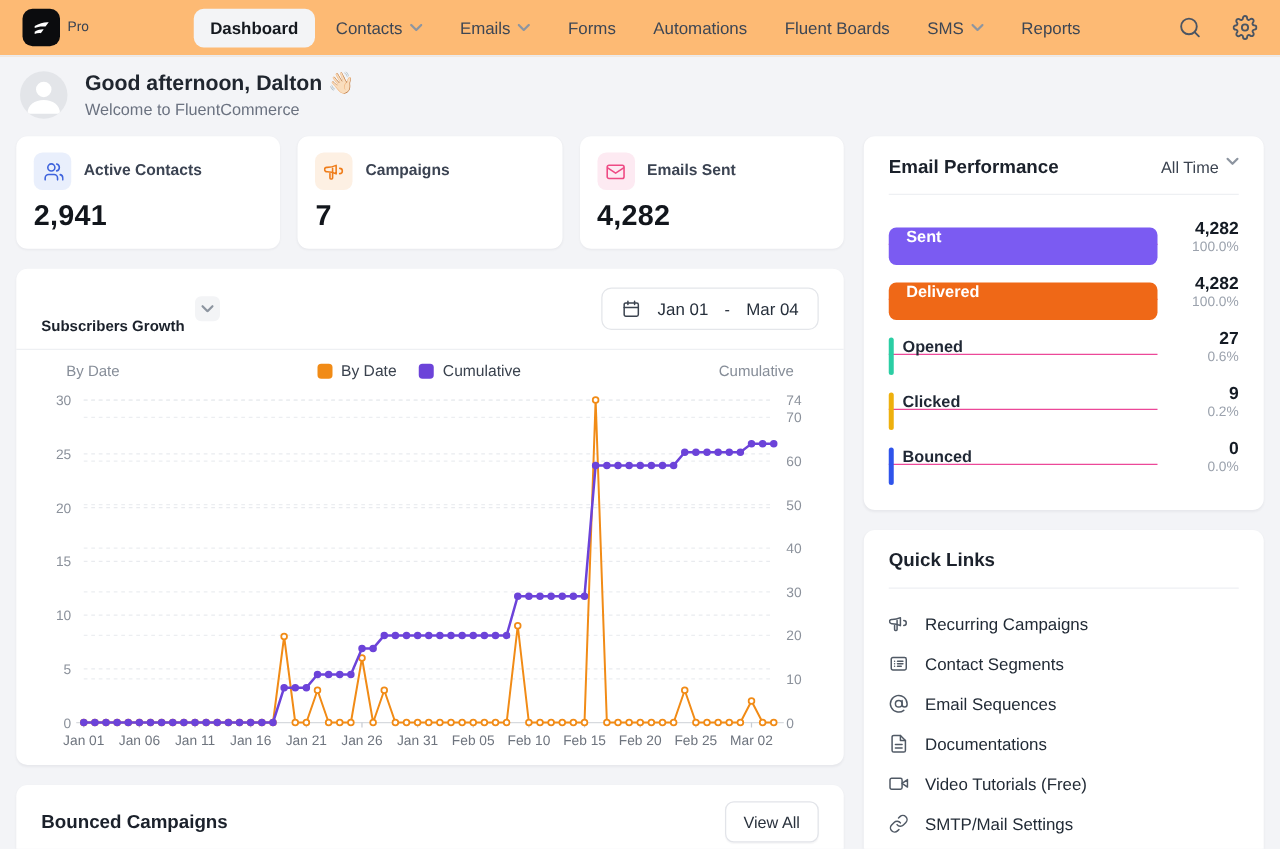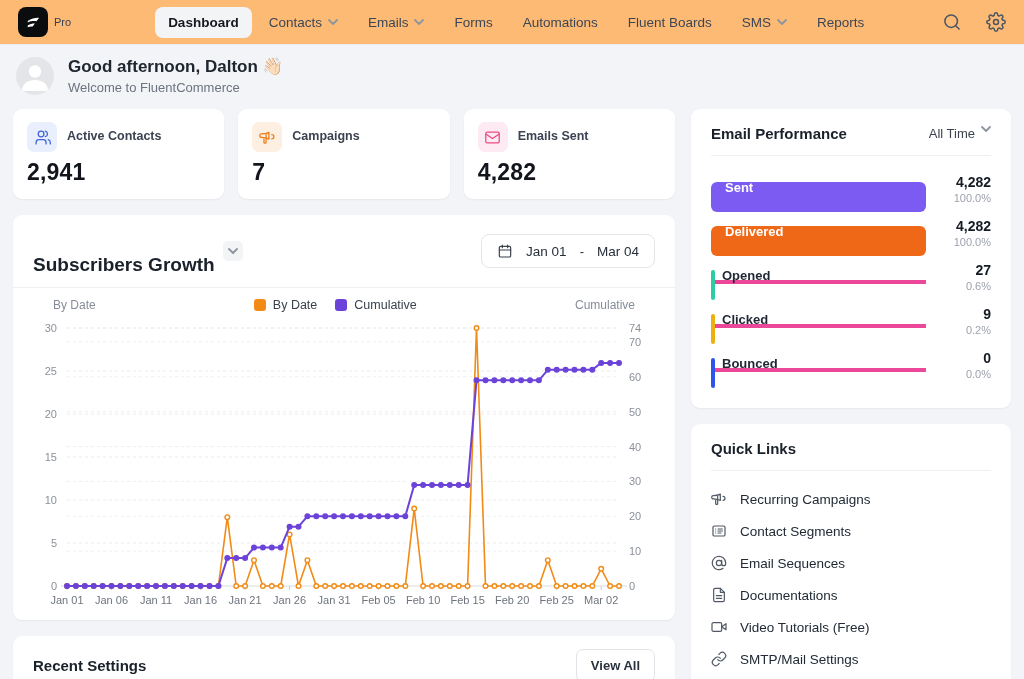--- a/index.html
+++ b/index.html
@@ -37,60 +37,60 @@
   .stat-card { flex:1; height:90px; padding:13px 14px; display:flex; flex-direction:column; }
   .stat-top { display:flex; align-items:center; gap:10px; }
   .stat-icon { width:30px; height:30px; border-radius:7px; display:flex; align-items:center; justify-content:center; flex:none; }
   .stat-icon svg { width:17px; height:17px; }
   .stat-label { font-size:12.5px; font-weight:600; color:#3b4352; line-height:1.25; }
   .stat-value { font-size:23px; font-weight:700; color:#12161c; margin-top:auto; letter-spacing:.2px; }
 
   
   .growth-card { margin-top:16px; }
   .growth-head { display:flex; align-items:center; padding:11px 20px; border-bottom:1px solid #eef0f3; }
-  .growth-title { font-size:19px; font-weight:700; color:#1b212b;margin-top:28px; }
+  .growth-title { font-size:12px; font-weight:700; color:#1b212b;margin-top:28px; }
   .mini-drop { width:20px; height:20px; background:#f3f4f6; border-radius:5px; margin-left:8px; display:flex; align-items:center; justify-content:center; cursor:pointer; }
   .date-range { margin-left:auto; display:flex; align-items:center; gap:13px; border:1px solid #e4e6ea; border-radius:8px; padding:8px 15px; background:#fff; cursor:pointer; }
   .date-range svg { width:16px; height:16px; color:#3b434f; }
   .date-text { font-size:13.5px; color:#262f3b; }
   .date-sep { font-size:13px; color:#262f3b; }
   .chart-wrap { padding:10px 14px 6px; }
   .chart-toprow { display:flex; align-items:center; padding:0 26px 2px 26px; }
   .axis-title { font-size:12px; color:#868d98; }
   .legend { display:flex; gap:18px; margin:0 auto; }
   .legend-item { display:flex; align-items:center; gap:7px; font-size:12.5px; color:#3a424e; font-weight:500; }
   .legend-swatch { width:12px; height:12px; border-radius:3px; }
 
   
   .perf-card { padding:16px 20px 14px; }
   .panel-head { display:flex; align-items:center; justify-content:space-between; padding-bottom:13px; border-bottom:1px solid #eef0f3; }
   .panel-title { font-size:15px; font-weight:700; color:#1b212b; }
   .filter { display:flex; gap:6px; font-size:13px; color:#3b4350; cursor:pointer; }
   .perf-rows { margin-top:18px; }
   .perf-row { display:flex; align-items:center; gap:13px; margin-bottom:14px; }
-  .perf-track { flex:1; height:14px; position:relative; border-bottom:4px solid #ec4899;text-decoration:underline; }
+  .perf-track { flex:1; height:14px; position:relative; border-bottom:1px solid #ec4899;text-decoration:underline; }
   .perf-fill { position:absolute; left:0; top:0; height:30px; border-radius:6px; min-width:4px; }
   .perf-fill.sliver { border-radius:3px; }
   .perf-label { position:absolute; top:50%; transform:translateY(-50%); font-size:13px; font-weight:700; }
   .perf-label.inside { left:14px; color:#fff; }
   .perf-label.outside { left:11px; color:#1f2734; }
   .perf-val { width:52px; text-align:right; flex:none; }
   .perf-num { font-size:14px; font-weight:700; color:#141b24; }
   .perf-pct { font-size:11px; color:#9ba2ad; margin-top:2px; }
 
   
   .quick-card { margin-top:16px; padding:16px 20px 14px; }
   .quick-list { margin-top:12px; }
   .quick-item { display:flex; align-items:center; gap:13px; padding:8px 0; cursor:pointer; }
   .quick-item svg { width:16px; height:16px; color:#505965; flex:none; }
   .quick-label { font-size:13.5px; color:#222b36; }
 
   
   .recent-card { margin-top:16px; padding:13px 20px; display:flex; align-items:center; justify-content:space-between; }
-  .view-all-btn { background:#fff; border:1px solid #e2e4e9; border-radius:7px; padding:8px 14px; font-size:13px; color:#2a323d; font-family:inherit; cursor:pointer; box-shadow:0 1px 1px rgba(16,24,40,.04);font-weight:bold; }
+  .view-all-btn { background:#fff; border:1px solid #e2e4e9; border-radius:7px; padding:8px 14px; font-size:13px; color:#2a323d; font-family:inherit; cursor:pointer; box-shadow:0 1px 1px rgba(16,24,40,.04); }
 
   .oicon { fill:none; stroke:currentColor; stroke-width:1.8; stroke-linecap:round; stroke-linejoin:round; }
 </style>
 </head>
 <body>
 
 <div class="topbar">
   <div class="logo-box">
     <svg width="18" height="18" viewBox="0 0 24 24">
       <path d="M5 10.5 C10 7.5 16 6 20 6.5 L16.5 11 C12.5 10.5 8 11 5 12.5 Z" fill="#fff"></path>
@@ -427,21 +427,21 @@
               <circle cx="556.4" cy="55.8" r="2.3" fill="#6c43d9" stroke="#6c43d9" stroke-width="1.4"></circle>
               <circle cx="565.3" cy="55.8" r="2.3" fill="#6c43d9" stroke="#6c43d9" stroke-width="1.4"></circle>
               <circle cx="574.2" cy="48.9" r="2.3" fill="#6c43d9" stroke="#6c43d9" stroke-width="1.4"></circle>
               <circle cx="583.1" cy="48.9" r="2.3" fill="#6c43d9" stroke="#6c43d9" stroke-width="1.4"></circle>
               <circle cx="592.0" cy="48.9" r="2.3" fill="#6c43d9" stroke="#6c43d9" stroke-width="1.4"></circle>
             </svg>
         </div>
       </div>
 
       <div class="card recent-card">
-        <span class="panel-title">Recent Settings</span>
+        <span class="panel-title">Bounced Campaigns</span>
         <button class="view-all-btn">View All</button>
       </div>
     </div>
 
     <div class="col-right">
       <div class="card perf-card">
         <div class="panel-head">
           <span class="panel-title">Email Performance</span>
           <span class="filter">
               <span>All Time</span>

